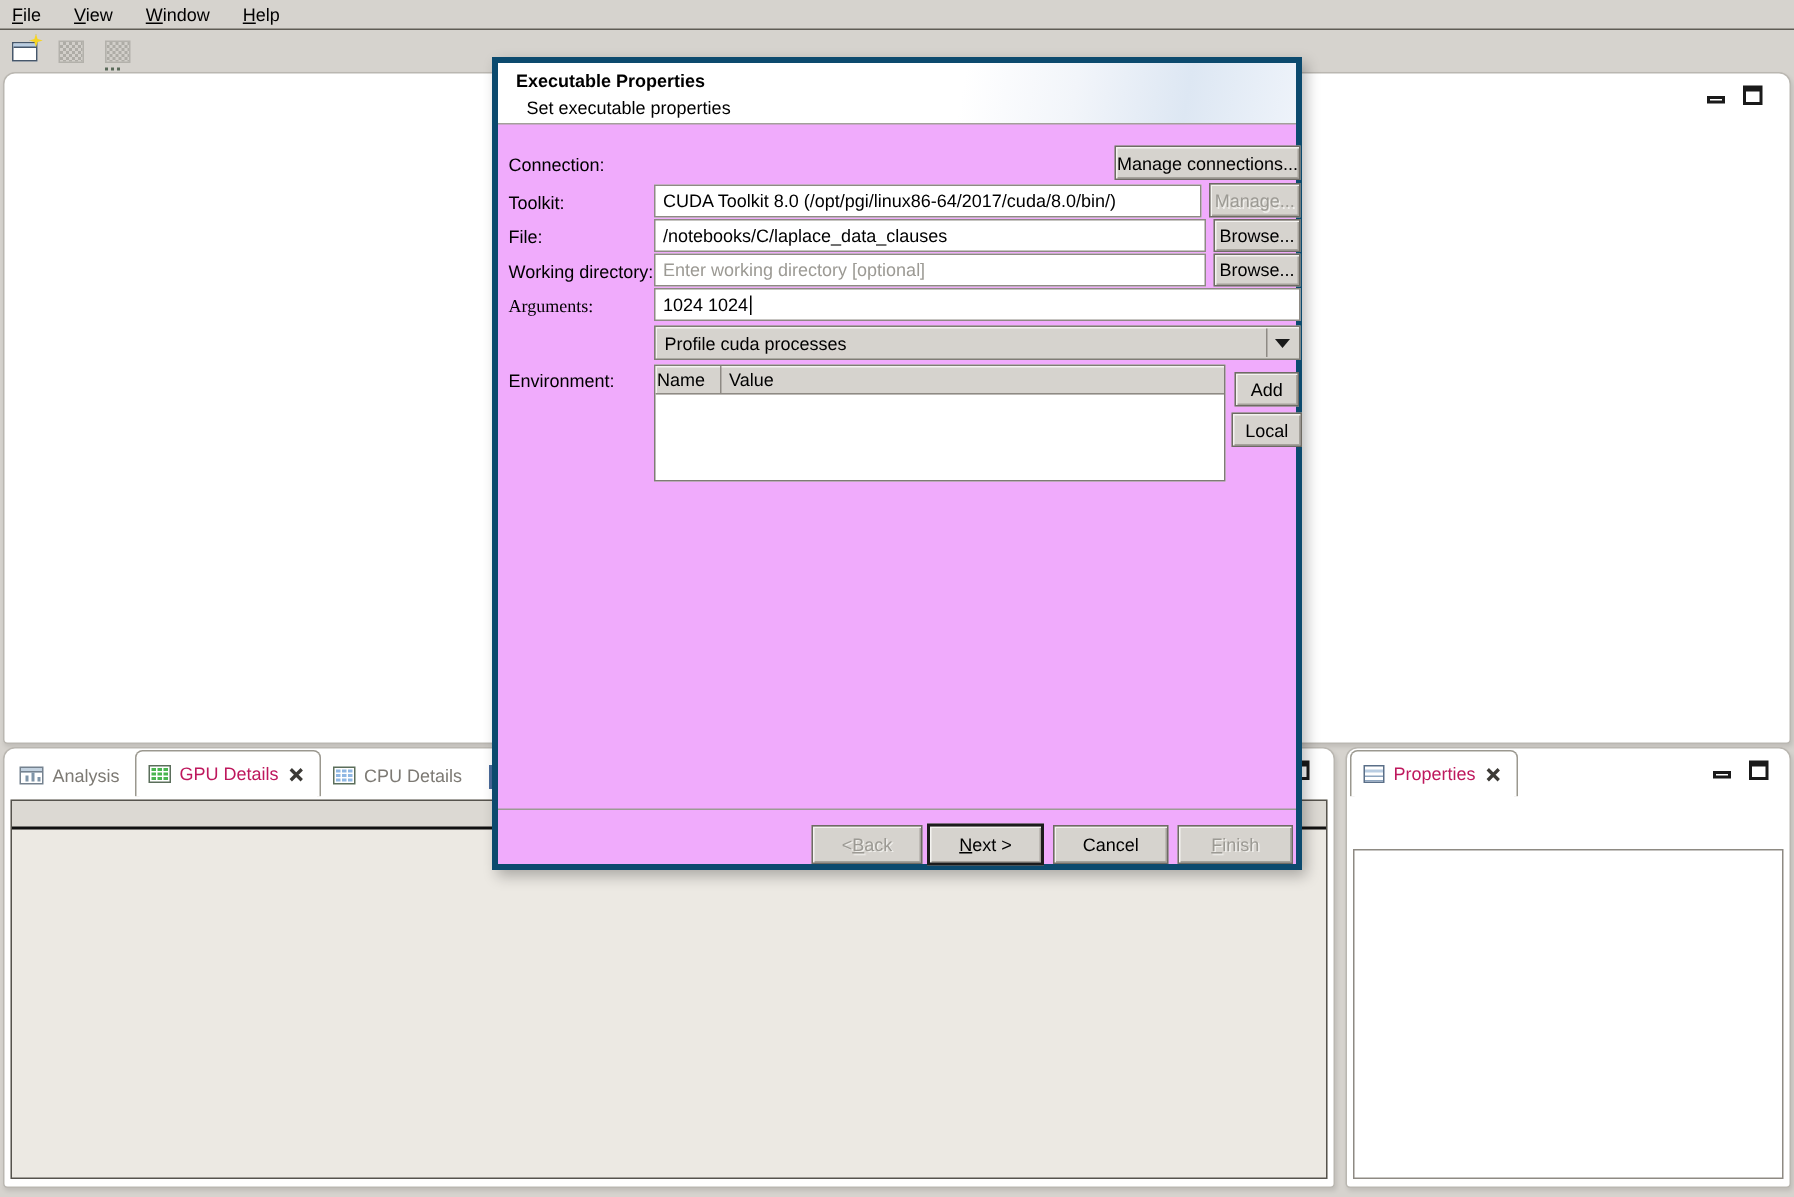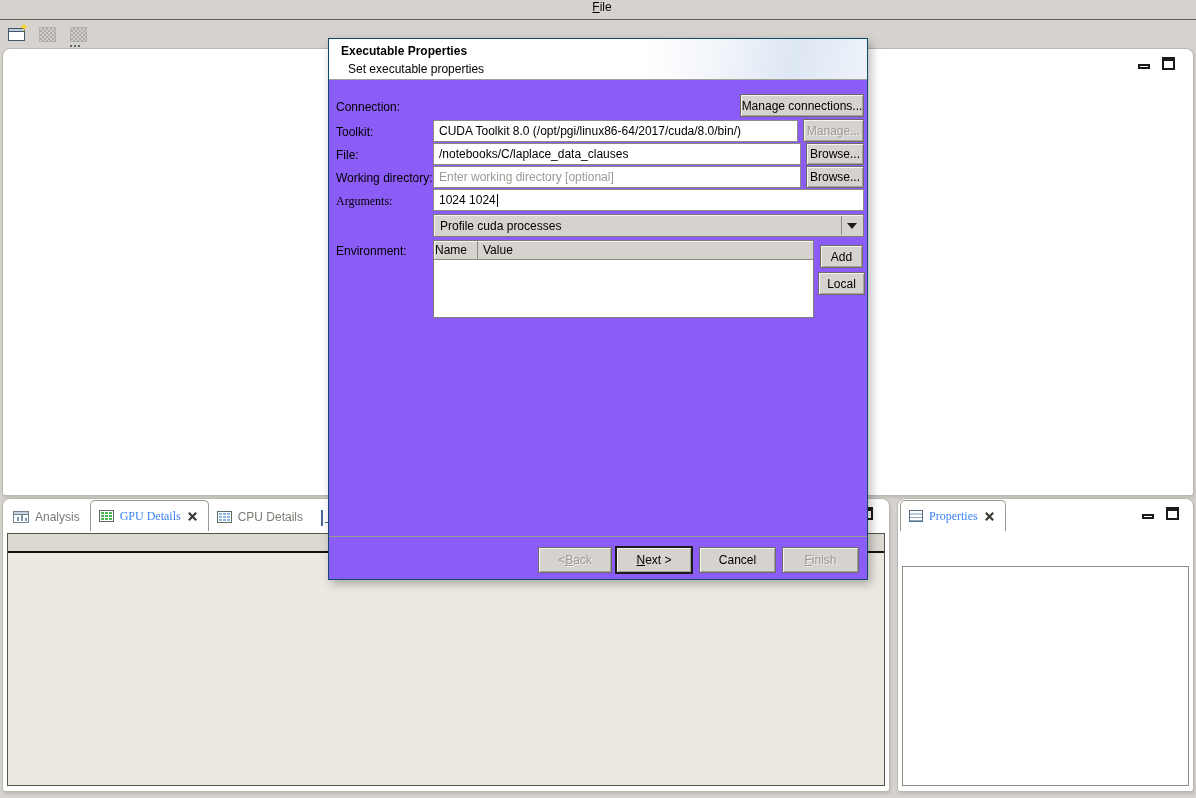--- a/index.html
+++ b/index.html
@@ -9,21 +9,21 @@
     background:#d6d3ce;
     font-family:"Liberation Sans", sans-serif;
     font-size:12px; color:#000;
   }
   u { text-decoration:underline; }
 
   
   .menubar {
     position:absolute; left:0; top:0; width:1196px; height:20px;
     background:#d6d3ce; border-bottom:1px solid #5f5c55;
-    display:flex; align-items:center; padding-left:8px; gap:22px;flex-direction:column;
+    display:flex; align-items:center; padding-left:8px; gap:22px;
   }
   .menubar .mi { font-size:12px; cursor:default; }
   .toolbar {
     position:absolute; left:0; top:21px; width:1196px; height:26px;
     background:#d6d3ce; display:flex; align-items:center; padding-left:5px; gap:9px;
   }
   .tbtn { width:22px; height:20px; position:relative; display:flex; align-items:center; justify-content:center; }
   .newicon { position:relative; width:17px; height:13px; border:1px solid #46576b; background:#fff; }
   .newicon .bar { position:absolute; left:0; top:0; right:0; height:3px; background:#b9cde2; border-bottom:1px solid #46576b; }
   .newicon .star {
@@ -50,25 +50,24 @@
   .ico-max { width:13px; height:13px; border:2px solid #1a1a1a; border-top-width:4px; background:#fff; }
 
   
   .tabstrip { position:absolute; top:1px; left:2px; height:31px; display:flex; align-items:flex-end; }
   .tab {
     display:flex; align-items:center; gap:6px;
     height:28px; padding:0 10px 0 8px;
     color:#7d7a74; font-size:12px; white-space:nowrap;
   }
   .tab.selected {
-    background:#fff; color:#3b82f6;
+    background:#fff; color:#be185d;
     border:1px solid #9b988f; border-bottom:none;
     border-radius:5px 5px 0 0; height:31px;
     box-shadow:0 2px 0 #fff;
-    font-family:Liberation Serif, serif;
   }
   .xicon { width:11px; height:11px; }
   .xicon path { stroke:#3c3a36; stroke-width:2.4; fill:none; }
 
   
   .gridicon { width:15px; height:12px; border:1px solid #5b6e5b; display:grid; grid-template-columns:1fr 1fr 1fr; grid-template-rows:1fr 1fr 1fr; gap:1px; padding:1px; background:#fff; }
   .gridicon.green i { background:#49b54f; }
   .gridicon.blue  i { background:#8fb7e3; }
   .analysisicon { position:relative; width:16px; height:12px; border:1px solid #75828f; background:#fff; }
   .analysisicon .tb { position:absolute; top:0; left:0; right:0; height:3px; background:#c3d2e0; border-bottom:1px solid #75828f; }
@@ -86,21 +85,21 @@
   .detail-table { position:absolute; left:4px; top:34px; right:4px; bottom:5px; border:1px solid #56534d; background:#ece9e3; }
   .detail-table .hdr { height:19px; background:#dcd9d3; border-bottom:2px solid #111; }
 
   
   .prop-msg { position:absolute; left:6px; top:48px; font-size:12px; color:#000; }
   .prop-box { position:absolute; left:4px; top:67px; right:4px; bottom:5px; border:1px solid #8e8a83; background:#fff; }
 
   
   .dialog {
     position:absolute; left:328px; top:38px; width:540px; height:542px;
-    background:#8b5cf6; border:1px solid #0c4a6e;
+    background:#f0abfc; border:4px solid #0c4a6e;
     box-shadow:3px 4px 9px rgba(0,0,0,0.28);
     z-index:10;
   }
   .banner {
     position:absolute; left:0; top:0; right:0; height:41px;
     background:linear-gradient(100deg,#ffffff 58%,#f2f5fa 72%,#dde7f3 86%,#eef3fa 100%);
     border-bottom:1px solid #a3a09a;
   }
   .banner .t1 { position:absolute; left:12px; top:5px; font-weight:bold; font-size:12px; }
   .banner .t2 { position:absolute; left:19px; top:23px; font-size:12px; }

